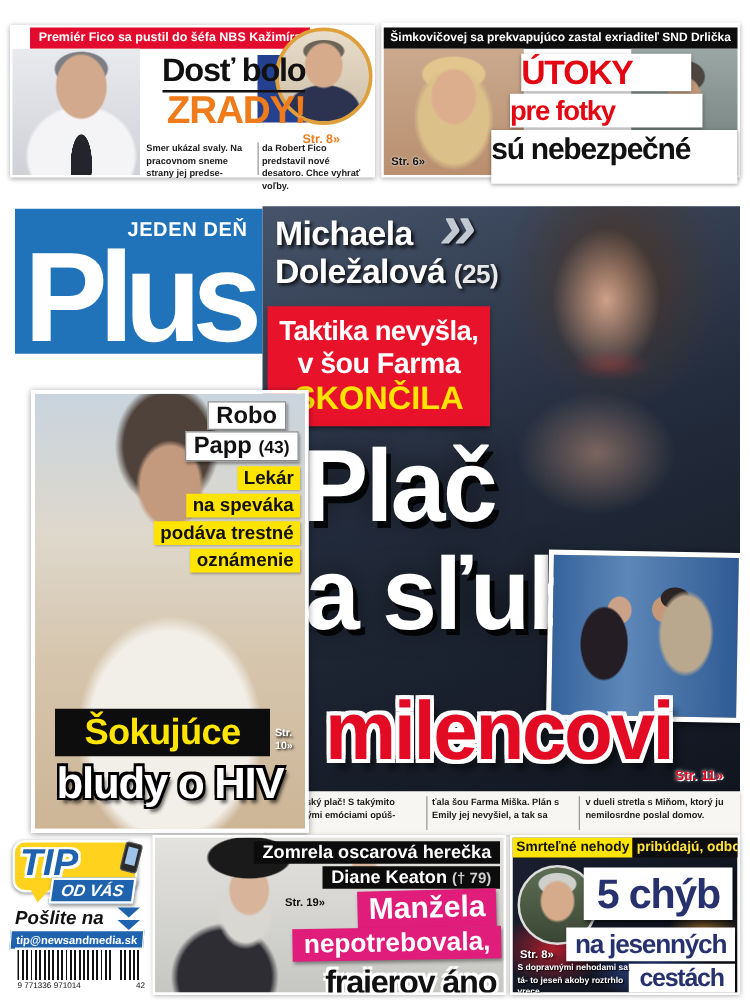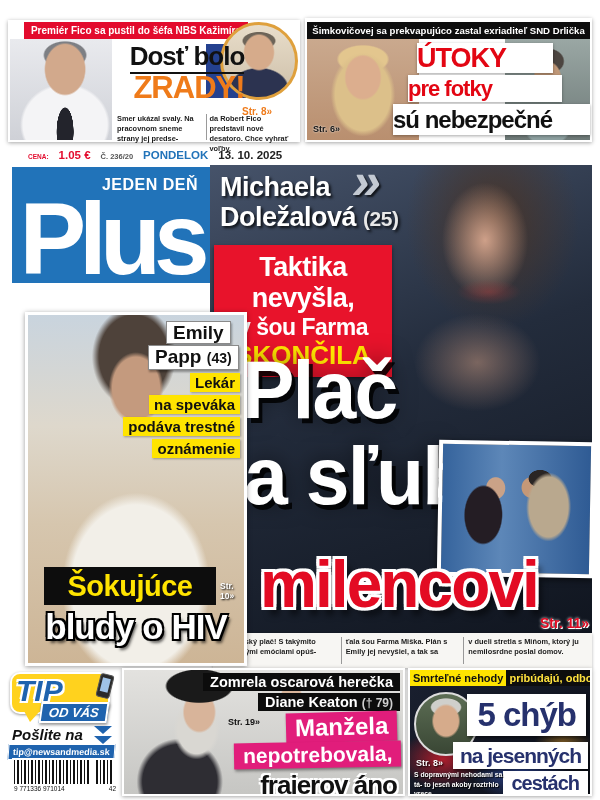--- a/index.html
+++ b/index.html
@@ -52,21 +52,21 @@
     background:
       radial-gradient(20px 26px at 50% 40%,#c09878 65%,rgba(192,152,120,0) 72%),
       radial-gradient(26px 20px at 50% 22%,#4c4540 60%,rgba(0,0,0,0) 66%),
       radial-gradient(34px 30px at 50% 85%,#8da0a0 65%,rgba(0,0,0,0) 72%),
       linear-gradient(180deg,#9aa7a4,#6e7a78);}
   .white-chip{background:#fff;box-shadow:0 1px 3px rgba(0,0,0,.35);text-align:left;}
   #utoky-h1{left:112px;top:25px;width:136px;height:30px;color:#e30613;
     font-size:27px;font-weight:900;line-height:30px;letter-spacing:-1px;}
   #utoky-h2{left:103px;top:57px;width:154px;height:27px;color:#e30613;
     font-size:22px;font-weight:900;line-height:27px;letter-spacing:-1px;}
-  #utoky-h3{left:88px;top:86px;width:197px;height:31px;color:#111;
+  #utoky-h3{left:88px;top:86px;width:197px;height:43px;color:#111;
     font-size:24px;font-weight:900;line-height:31px;letter-spacing:-1px;}
   #utoky-str{left:8px;top:106px;color:#111;font-size:9px;font-weight:800;
     text-shadow:0 0 2px #fff;}
 
   
   #price-strip{left:28px;top:149px;display:flex;gap:10px;align-items:baseline;}
   #price-label{color:#e30b2d;font-size:6.5px;font-weight:700;}
   #price-value{color:#e30b2d;font-size:11.5px;font-weight:800;}
   #issue-no{color:#555;font-size:7.5px;font-weight:600;}
   #weekday{color:#2173b9;font-size:11.5px;font-weight:800;}
@@ -89,21 +89,21 @@
       linear-gradient(160deg,#46536a 0%,#232c3c 45%,#10151f 100%);}
   #ms-name{position:absolute;left:10px;top:8px;color:#fff;font-weight:900;
     font-size:27px;line-height:1.1;letter-spacing:-0.5px;
     text-shadow:2px 2px 3px rgba(0,0,0,.8);}
   #ms-name .age{font-size:21px;font-weight:600;color:#e8e8e8;}
   #ms-chevrons{position:absolute;left:142px;top:-14px;color:#c3c9d2;font-size:52px;
     font-weight:900;font-style:italic;text-shadow:2px 2px 2px rgba(0,0,0,.7);}
   #ms-redbox{position:absolute;left:4px;top:80px;width:178px;background:#e8132b;
     padding:7px 4px;text-align:center;color:#fff;font-weight:800;
     box-shadow:0 2px 4px rgba(0,0,0,.5);}
-  #ms-redbox .l1{font-size:27px;line-height:1.15;letter-spacing:-0.5px;}
+  #ms-redbox .l1{font-size:22px;line-height:1.15;letter-spacing:-0.5px;}
   #ms-redbox .l2{font-size:23px;line-height:1.15;letter-spacing:-0.5px;}
   #ms-redbox .l3{font-size:26px;line-height:1.15;color:#ffe400;font-weight:900;}
   .ms-big{position:absolute;color:#fff;font-weight:900;letter-spacing:-2px;
     line-height:0.95;transform:scaleX(.96);transform-origin:left;
     text-shadow:4px 5px 0 rgba(0,0,0,.85),0 0 22px rgba(0,0,0,.55);}
   #ms-h1{left:32px;top:186px;font-size:82px;}
   #ms-h2{left:34px;top:272px;font-size:82px;}
   #ms-h3{left:50px;top:386px;font-size:66px;color:#e30b23;font-weight:900;
     letter-spacing:-2px;transform:scaleX(.97);transform-origin:left;position:absolute;
     line-height:1;
@@ -111,21 +111,21 @@
       0 3px 0 #fff,3px 0 0 #fff,-3px 0 0 #fff,0 -3px 0 #fff,6px 8px 6px rgba(0,0,0,.55);}
   #kiss-inset{position:absolute;left:228px;top:276px;width:156px;height:136px;
     border:4px solid #fff;box-shadow:0 2px 6px rgba(0,0,0,.6);transform:rotate(1deg);
     background:
       radial-gradient(26px 40px at 28% 55%,#241d24 70%,rgba(0,0,0,0) 75%),
       radial-gradient(14px 16px at 36% 34%,#caa287 65%,rgba(0,0,0,0) 72%),
       radial-gradient(30px 46px at 72% 48%,#b9a88e 65%,rgba(0,0,0,0) 75%),
       radial-gradient(16px 12px at 66% 26%,#2a2524 70%,rgba(0,0,0,0) 75%),
       radial-gradient(14px 15px at 60% 33%,#c49878 65%,rgba(0,0,0,0) 72%),
       linear-gradient(90deg,#35639c,#5d87b8 40%,#2f5b94);}
-  #ms-str{position:absolute;left:330px;top:450px;color:#e30b23;font-size:14px;
+  #ms-str{position:absolute;left:330px;top:450px;color:#e30b23;font-size:11px;
     font-weight:900;text-shadow:0 0 3px #fff,1px 1px 0 #fff;}
   #ms-bodystrip{left:213px;top:633px;width:379px;height:35px;background:#f7f6f3;
     display:flex;padding:4px 6px;box-shadow:0 1px 3px rgba(0,0,0,.3);}
   #ms-bodystrip .col{flex:1;font-size:7.4px;line-height:1.4;font-weight:600;
     color:#1c1c1c;padding:0 4px;}
   #ms-bodystrip .col + .col{border-left:1px solid #999;}
 
   
   #papp-box{left:25px;top:312px;width:222px;height:354px;border:3px solid #fff;
     box-shadow:0 1px 5px rgba(0,0,0,.4);overflow:hidden;
@@ -269,27 +269,20 @@
   <div class="abs box" id="teaser-utoky">
     <div class="abs kicker-black nowrap"><b>Šimkovičovej</b><span> sa prekvapujúco zastal exriaditeľ SND </span><b>Drlička</b></div>
     <div class="abs" id="utoky-woman"></div>
     <div class="abs" id="utoky-man"></div>
     <div class="abs white-chip" id="utoky-h1">ÚTOKY</div>
     <div class="abs white-chip" id="utoky-h2">pre fotky</div>
     <div class="abs white-chip" id="utoky-h3">sú nebezpečné</div>
     <div class="abs" id="utoky-str">Str. 6»</div>
   </div>
 
-  <div class="abs" id="price-strip">
-    <span id="price-label">CENA:</span>
-    <span id="price-value">1.05 €</span>
-    <span id="issue-no">Č. 236/20</span>
-    <span id="weekday">PONDELOK</span>
-    <span id="date-value">13. 10. 2025</span>
-  </div>
 
   <div class="abs" id="logo-box">
     <div id="logo-top">JEDEN DEŇ</div>
     <div id="logo-main">Plus</div>
   </div>
 
   <div class="abs" id="main-photo">
     <div id="ms-name">
       <div>Michaela</div>
       <div><span>Doležalová</span> <span class="age">(25)</span></div>
@@ -306,21 +299,21 @@
     <div id="ms-h3">milencovi</div>
     <div id="ms-str">Str. 11»</div>
   </div>
   <div class="abs" id="ms-bodystrip">
     <div class="col">Obrovský plač! S takýmito smutnými emóciami opúš-</div>
     <div class="col">ťala šou Farma Miška. Plán s Emily jej nevyšiel, a tak sa</div>
     <div class="col">v dueli stretla s Miňom, ktorý ju nemilosrdne poslal domov.</div>
   </div>
 
   <div class="abs" id="papp-box">
-    <div class="name-chip" id="papp-chip1">Emily</div>
+    <div class="name-chip" id="papp-chip1">Robo</div>
     <div class="name-chip" id="papp-chip2"><span>Papp</span> <span class="age">(43)</span></div>
     <div id="papp-highlights">
       <span>Lekár</span>
       <span>na speváka</span>
       <span>podáva trestné</span>
       <span>oznámenie</span>
     </div>
     <div id="papp-blackbox">Šokujúce</div>
     <div id="papp-str">Str. 10»</div>
     <div id="papp-outline">bludy o HIV</div>

